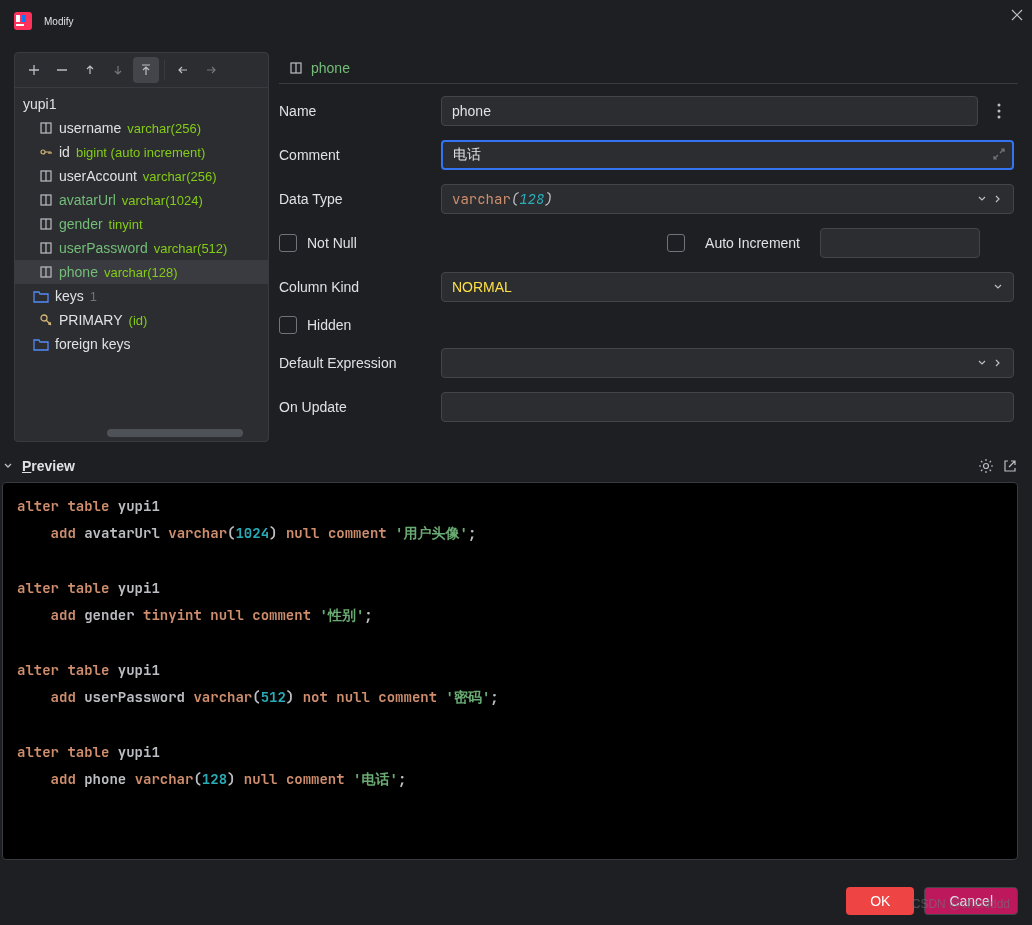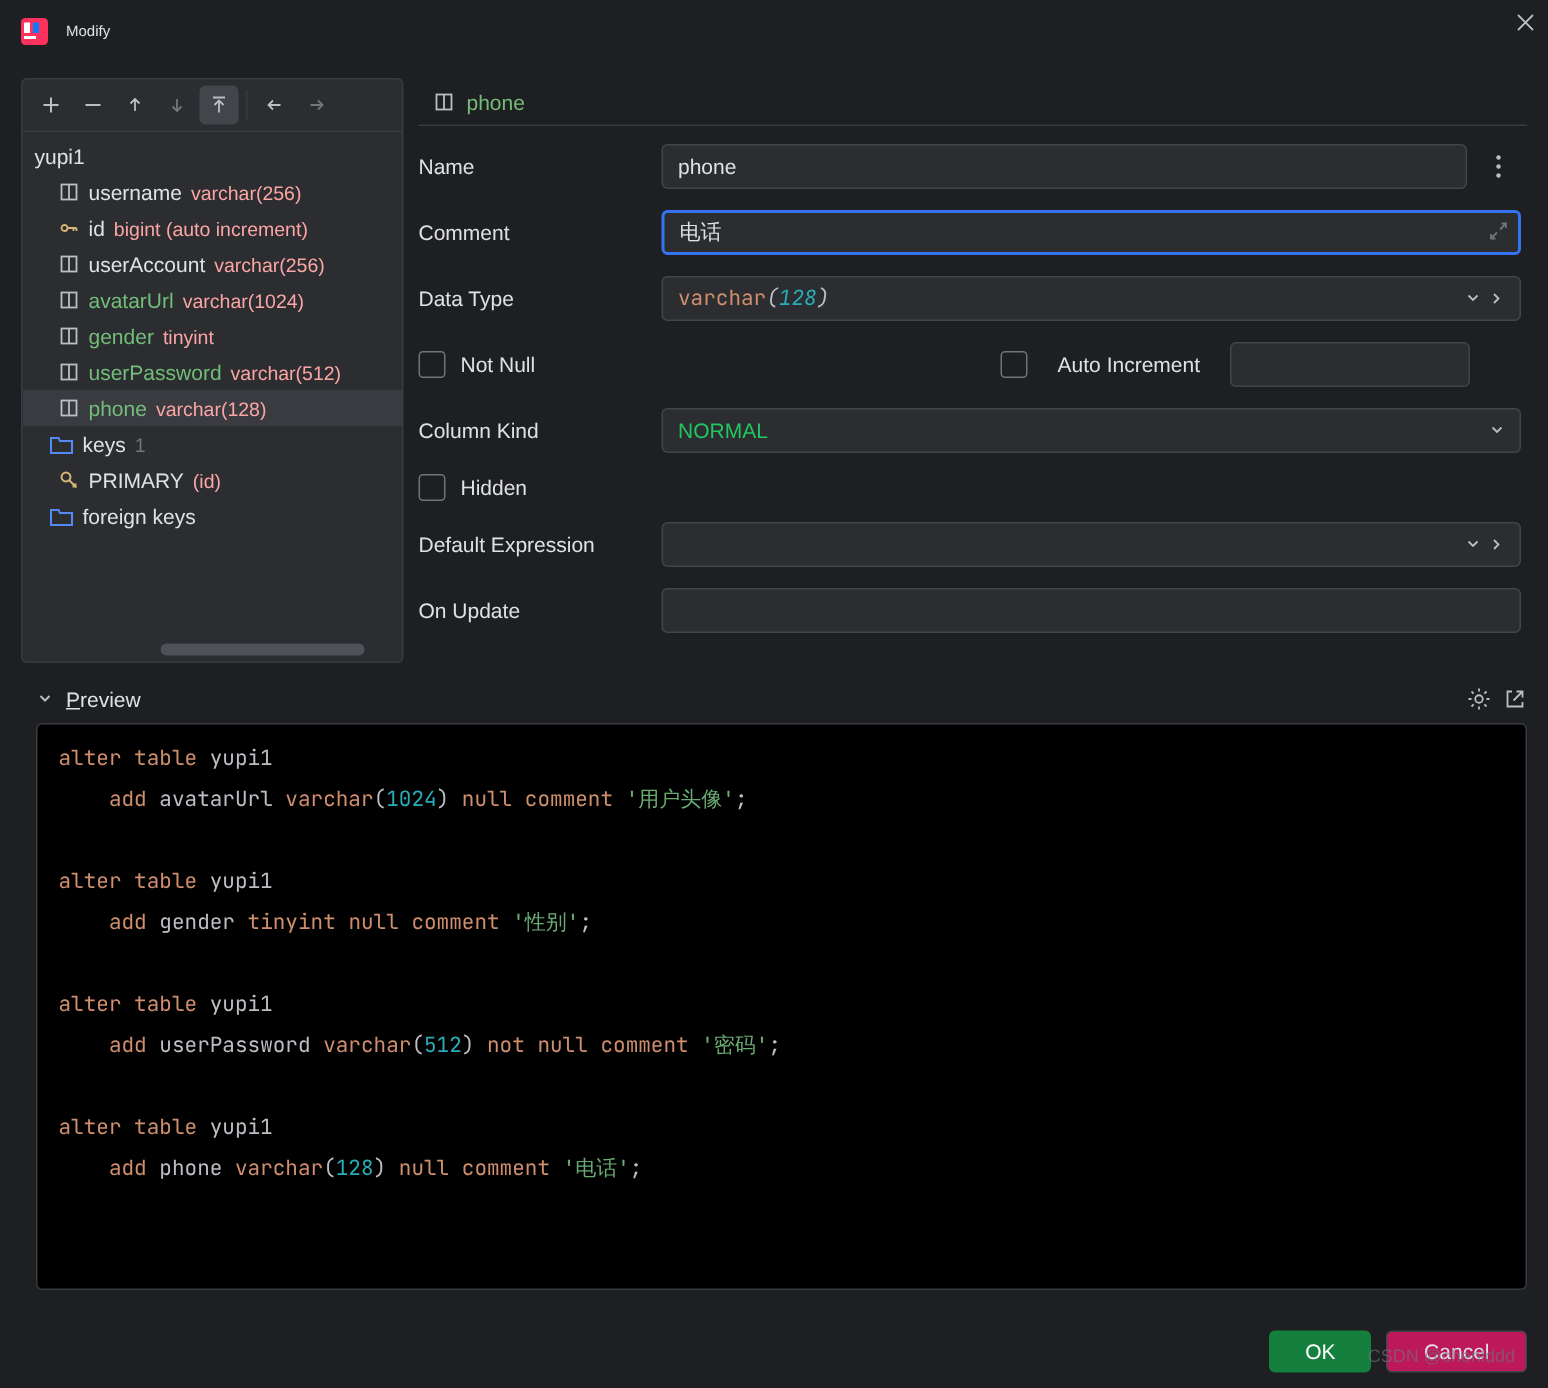--- a/index.html
+++ b/index.html
@@ -65,21 +65,21 @@
       gap: 6px;
     }
     .tree-item.indent1 { padding-left: 18px; }
     .tree-item.indent2 { padding-left: 24px; }
     .tree-item.selected { background: #393b40; }
     .folder-icon { color: #548af7; }
     .col-icon { color: #bcbec4; }
     .tree-label { color: #dfe1e5; }
     .tree-label.modified { color: #73bd79; }
     .tree-count { color: #6f737a; font-size: 13px; }
-    .tree-meta { color: #fca5a5; font-size: 13px; }
+    .tree-meta { color: #84cc16; font-size: 13px; }
     .scrollbar-stub { position: absolute; bottom: 4px; left: 92px; width: 136px; height: 8px; background: #4e5157; border-radius: 4px;}
 
     .right-panel { flex: 1; padding-left: 10px; display: flex; flex-direction: column; }
     .crumb { display: flex; align-items: center; gap: 8px; height: 32px; padding-left: 10px; border-bottom: 1px solid #393b40; margin-bottom: 12px;}
     .crumb-icon { color: #bcbec4; }
     .crumb-text { color: #73bd79; }
 
     .form { display: flex; flex-direction: column; gap: 14px; padding-right: 4px; justify-content: center; }
     .form-row { display: flex; align-items: center; }
     .form-label { width: 162px; color: #dfe1e5; }
@@ -105,46 +105,46 @@
 
     .checkbox-row { display: flex; align-items: center; gap: 40px; }
     .cb { display: flex; align-items: center; gap: 10px; }
     .cb-box { width: 18px; height: 18px; border: 1.5px solid #6f737a; border-radius: 3px; cursor: pointer; }
     .cb-label { color: #dfe1e5; }
     .auto-inc-group { display: flex; align-items: center; gap: 20px; margin-left: auto; margin-right: 34px;}
     .ai-input { width: 160px; }
 
     .select-input {
       flex: 1; background: #2b2d30; border: 1px solid #43454a;
-      border-radius: 4px; padding: 5px 10px; color: #22c55e; height: 30px;
+      border-radius: 4px; padding: 5px 10px; color: #fde047; height: 30px;
       display: flex; align-items: center; position: relative;
     }
     .select-chevron { position: absolute; right: 10px; color: #bcbec4; }
 
-    .preview-section { padding: 16px 14px 0 24px; }
+    .preview-section { padding: 16px 14px 0 2px; font-weight: bold; }
     .preview-header { display: flex; align-items: center; gap: 8px; margin-bottom: 8px; }
     .preview-toggle { cursor: pointer; color: #bcbec4; }
     .preview-label { color: #dfe1e5; }
     .preview-label .underline { text-decoration: underline; }
     .preview-actions { margin-left: auto; display: flex; gap: 8px; color: #bcbec4; }
     .preview-code {
       background: #000000; border: 1px solid #393b40; border-radius: 4px;
       padding: 10px 14px; font-family: "JetBrains Mono", Consolas, monospace;
       font-size: 14px; line-height: 1.95; white-space: pre; height: 378px;
       overflow: auto;
     }
     .c-kw { color: #cf8e6d; }
     .c-id { color: #bcbec4; }
     .c-num { color: #2aacb8; }
     .c-str { color: #6aab73; }
     .c-punct { color: #bcbec4; }
 
     .footer { position: absolute; bottom: 10px; right: 14px; display: flex; gap: 10px; }
     .btn { padding: 5px 24px; border-radius: 4px; cursor: pointer; font-size: 14px; }
-    .btn-primary { background: #15803d; color: #fff; border: none; }
+    .btn-primary { background: #ef4444; color: #fff; border: none; }
     .btn-secondary { background: #be185d; color: #dfe1e5; border: 1px solid #43454a; }
     .watermark { position: absolute; bottom: 14px; right: 22px; color: #6f737a; font-size: 12px; opacity: 0.6; pointer-events: none; }
 
     svg { display: block; }
   </style>
 </head>
 <body>
 
 <div class="titlebar">
   <span class="titlebar-icon">

